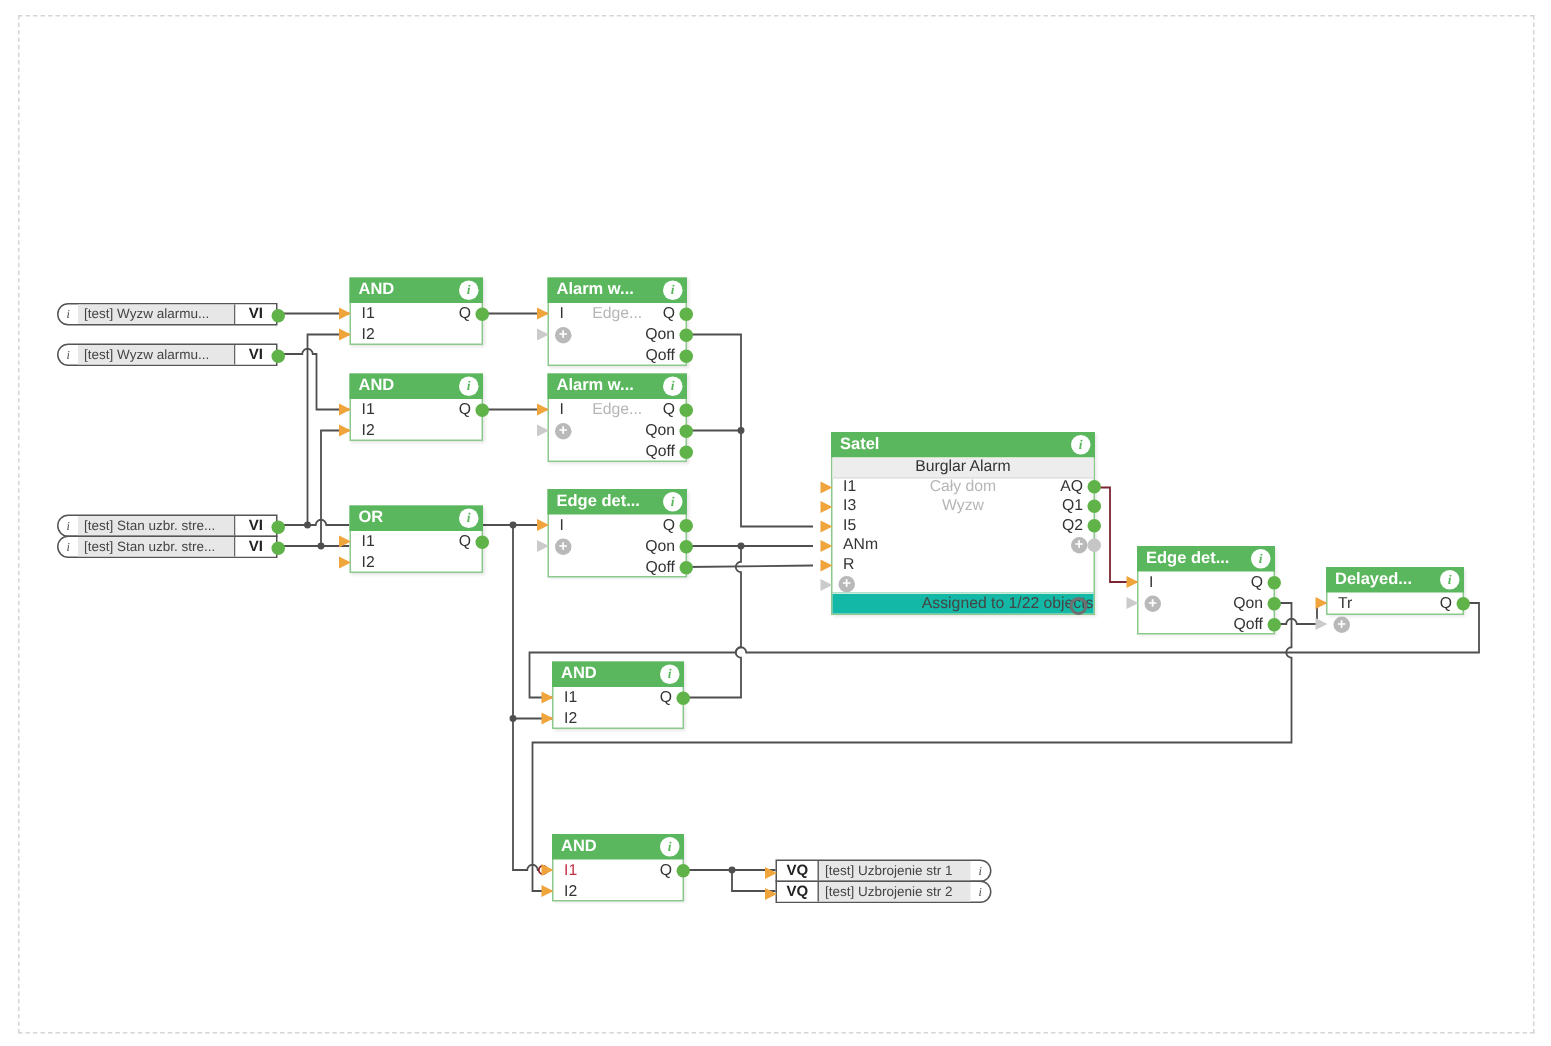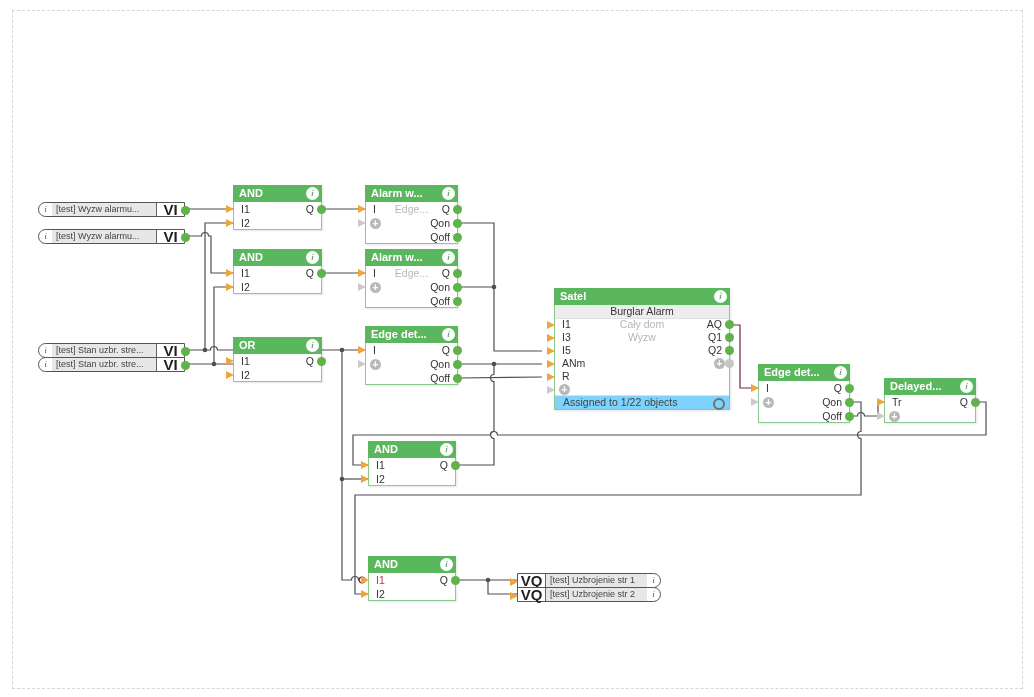--- a/index.html
+++ b/index.html
@@ -24,34 +24,34 @@
   .lblM{position:absolute;left:0;right:0;text-align:center;font-size:10.5px;color:#b6b6b6;}
   .lblR{position:absolute;right:7px;font-size:10.5px;color:#333;}
   .cin{position:absolute;left:-8px;width:0;height:0;
        border-top:4px solid transparent;border-bottom:4px solid transparent;
        border-left:8px solid #f0a43c;}
   .cin.grey{border-left-color:#cbcbcb;}
   .cout{position:absolute;right:-5px;width:9px;height:9px;border-radius:50%;background:#5fb348;}
   .cout.grey{background:#c6c6c6;}
   .plus{position:absolute;width:11px;height:11px;border-radius:50%;background:#b9b9b9;
         color:#fff;font-size:10px;font-weight:bold;text-align:center;line-height:11px;}
-  .bfoot{position:absolute;left:0;right:0;bottom:0;background:#7dd3fc;font-size:10.5px;
-         color:#444;padding-left:8px;border-top:1px solid #d2e8d2;}
+  .bfoot{position:absolute;left:0;right:0;bottom:0;background:#14b8a6;font-size:10.5px;
+         color:#444;padding-left:18px;border-top:1px solid #d2e8d2;text-align:right;}
   .gear{position:absolute;right:4px;width:8px;height:8px;border:2px solid #6f6f6f;border-radius:50%;}
   .pill{position:absolute;height:15px;border:1px solid #555;background:#fff;
         box-sizing:border-box;display:flex;align-items:stretch;}
   .pill.vi{border-radius:8px 0 0 8px;}
   .pill.vq{border-radius:0 8px 8px 0;}
   .iinfo{width:13px;display:flex;align-items:center;justify-content:center;
          font-size:8px;color:#444;font-style:italic;font-family:"Liberation Serif",serif;}
   .ptext{flex:1;background:#e7e7e7;border-left:1px solid #666;border-right:1px solid #666;
          font-size:9px;color:#444;line-height:13px;padding:0 4px;white-space:nowrap;overflow:hidden;}
   .pill.vq .ptext{border-right:none;}
   .pill.vi .ptext{border-left:none;border-right:1px solid #666;}
-  .pport{width:27px;background:#fff;font-size:15px;font-weight:bold;color:#222;
+  .pport{width:27px;background:#fff;font-size:10px;font-weight:bold;color:#222;
          text-align:center;line-height:13px;}
   .pdot{position:absolute;right:-6px;top:3px;width:9px;height:9px;border-radius:50%;background:#5fb348;}
   .parrow{position:absolute;left:-8px;top:3.5px;width:0;height:0;
           border-top:4px solid transparent;border-bottom:4px solid transparent;
           border-left:8px solid #f0a43c;}
 </style>
 </head>
 <body>
 
 <div id="canvas">
@@ -278,21 +278,21 @@
           <div class="lblR">Qon</div>
           <div class="cin grey" style="top: 3px;"></div>
           <div class="plus" style="left: 4px; top: 1.5px;">+</div>
           <div class="cout" style="top: 2.5px;"></div>
         </div>
         <div class="brow" style="top: 44px; height: 14px; line-height: 14px;">
           <div class="lblR">Qoff</div>
           <div class="cout" style="top: 2.5px;"></div>
         </div>
       </div>
-      <div class="block" style="left: 884px; top: 378px; width: 92px; height: 45px;">
+      <div class="block" style="left: 884px; top: 378px; width: 92px; height: 32px;">
         <div class="bheader">
           <div>Delayed...</div>
           <div class="binfo">i</div>
         </div>
         <div class="brow" style="top: 16px; height: 14px; line-height: 14px;">
           <div class="lblL">Tr</div>
           <div class="lblR">Q</div>
           <div class="cin" style="top: 3px;"></div>
           <div class="cout" style="top: 2.5px;"></div>
         </div>

